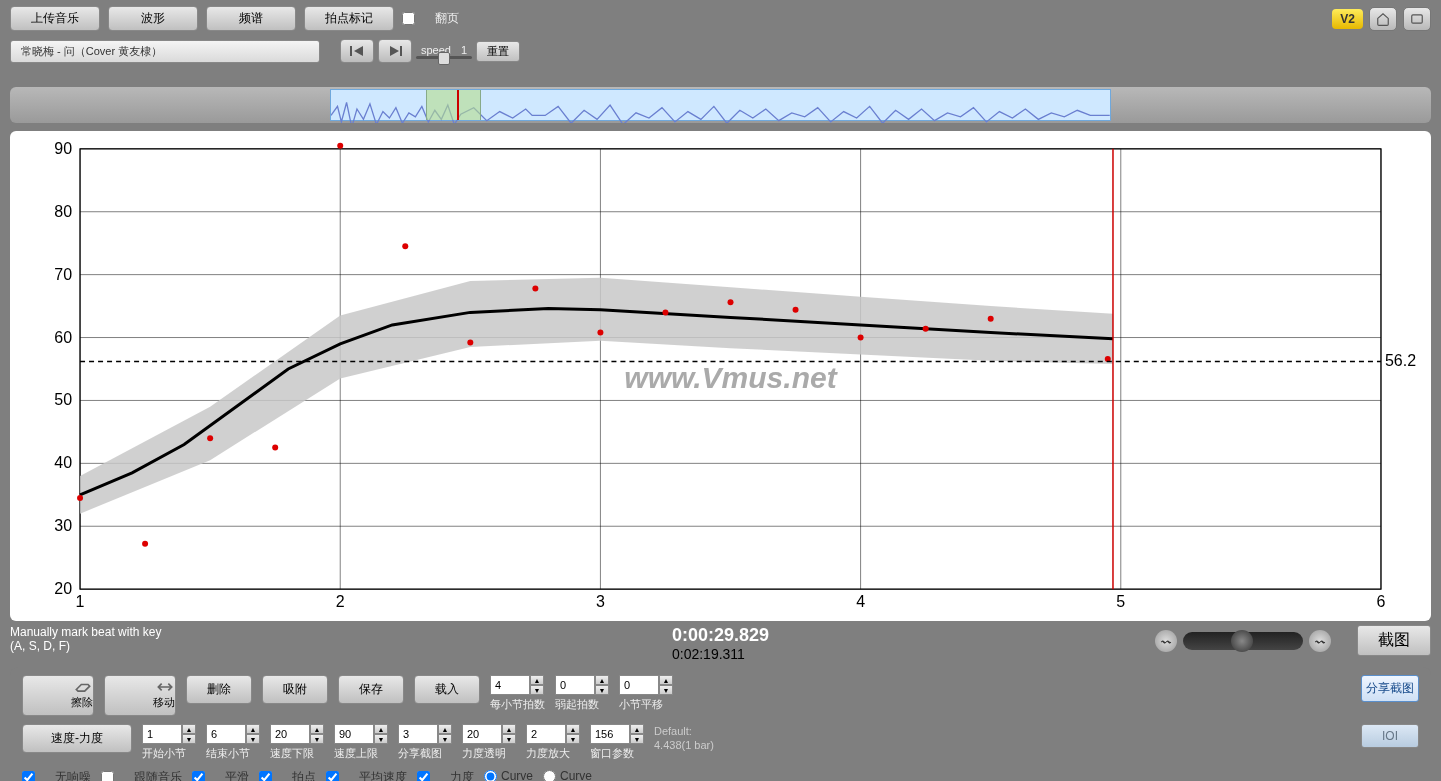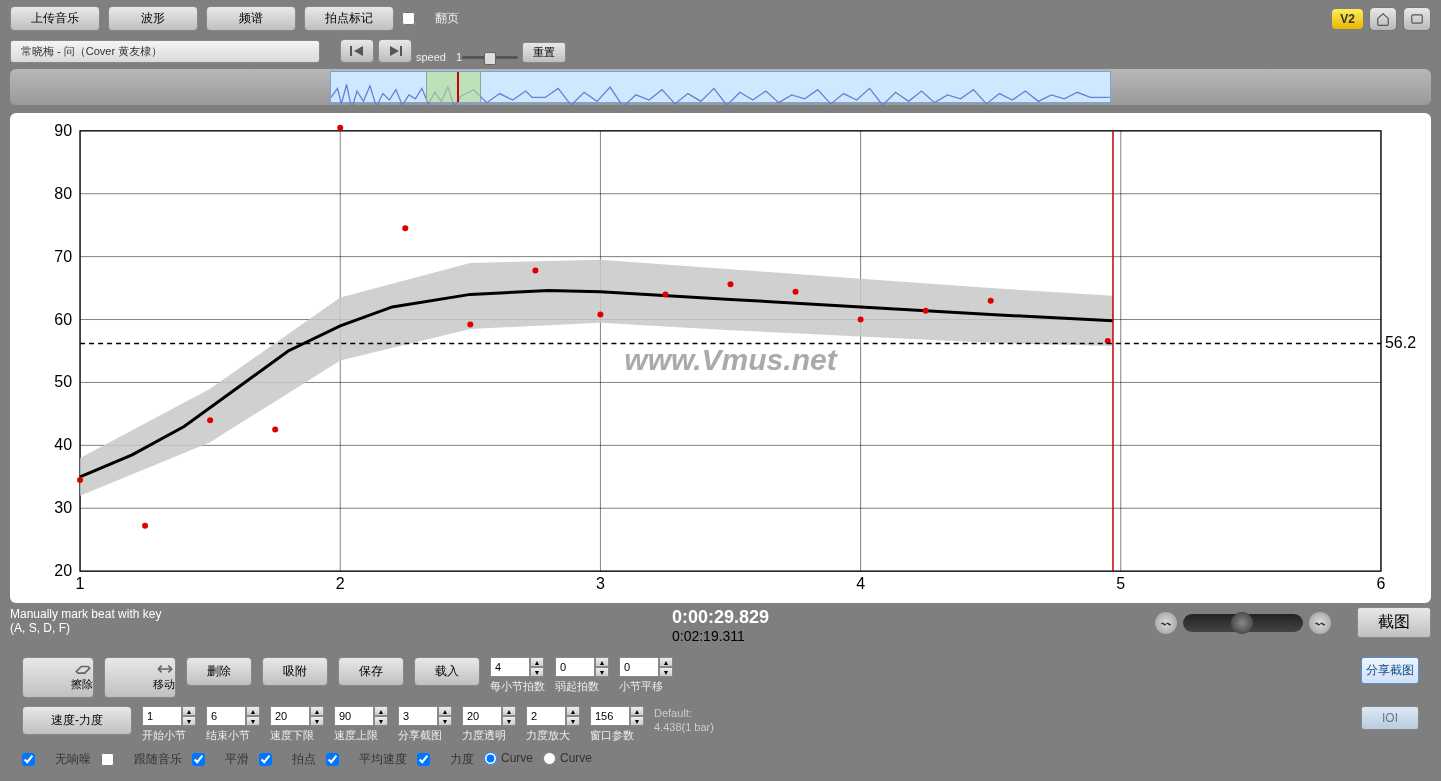--- a/index.html
+++ b/index.html
@@ -6,24 +6,24 @@
 body { background: #7f7f7f; width: 1441px; height: 781px; overflow: hidden; font-size: 12px; }
 
 .top-toolbar { background:#7f7f7f; padding:6px 10px; display:flex; gap:8px; align-items:center; }
 .btn-silver { background:linear-gradient(#e8e8e8,#c0c0c0); border:1px solid #888; border-radius:4px; padding:3px 14px; font-size:12px; cursor:pointer; min-width:90px; text-align:center; }
 .chk { display:flex; align-items:center; gap:20px; color:#eee; font-size:12px; }
 
 .top-right { margin-left:auto; display:flex; gap:6px; align-items:center; }
 .v2-badge { background:linear-gradient(#ffec5a,#e6b800); color:#333; font-weight:bold; padding:3px 8px; border-radius:4px; font-size:12px; }
 .icon-btn { width:28px; height:24px; background:linear-gradient(#e8e8e8,#b8b8b8); border:1px solid #777; border-radius:5px; display:flex; align-items:center; justify-content:center; cursor:pointer; }
 
-.row2 { padding:2px 10px 6px 10px; display:flex; align-items:flex-end; gap:4px; }
+.row2 { padding:2px 10px 24px 10px; display:flex; align-items:center; gap:4px; }
 .track-title { background:linear-gradient(#f5f5f5,#dadada); border:1px solid #888; border-radius:3px; padding:3px 10px; flex:0 0 310px; font-size:11px; color:#333; }
 .play-btn { width:34px; height:24px; background:linear-gradient(#e8e8e8,#bcbcbc); border:1px solid #888; border-radius:4px; display:flex; align-items:center; justify-content:center; cursor:pointer; }
-.speed-box { display:flex; align-items:center; color:#eee; font-size:11px; }
+.speed-box { display:flex; flex-direction:column; align-items:center; color:#eee; font-size:11px; }
 .speed-slider { width:56px; height:3px; background:#555; position:relative; border-radius:2px; }
 .speed-slider::after{content:"";position:absolute;top:-4px;left:50%;width:10px;height:11px;background:#ddd;border:1px solid #666;border-radius:2px;transform:translateX(-50%);}
 .btn-small { background:linear-gradient(#e8e8e8,#c0c0c0); border:1px solid #888; border-radius:3px; padding:2px 10px; font-size:11px; cursor:pointer; }
 
 .waveform-bar { background:linear-gradient(#b8b8b8,#9a9a9a); border-radius:6px; margin:0 10px 8px 10px; height:36px; position:relative; overflow:hidden; }
 .wave-region { position:absolute; top:2px; bottom:2px; left:320px; right:320px; background:#cfe8ff; border:1px solid #6fa8dc; }
 .wave-sel { position:absolute; top:0; bottom:0; left:95px; width:55px; background:rgba(180,220,140,0.6); border-left:1px solid #8a8; border-right:1px solid #8a8; }
 .wave-cursor { position:absolute; top:0; bottom:0; left:126px; width:2px; background:#c00; }
 .wave-squiggle { position:absolute; top:6px; bottom:6px; left:0; right:0; }
 

